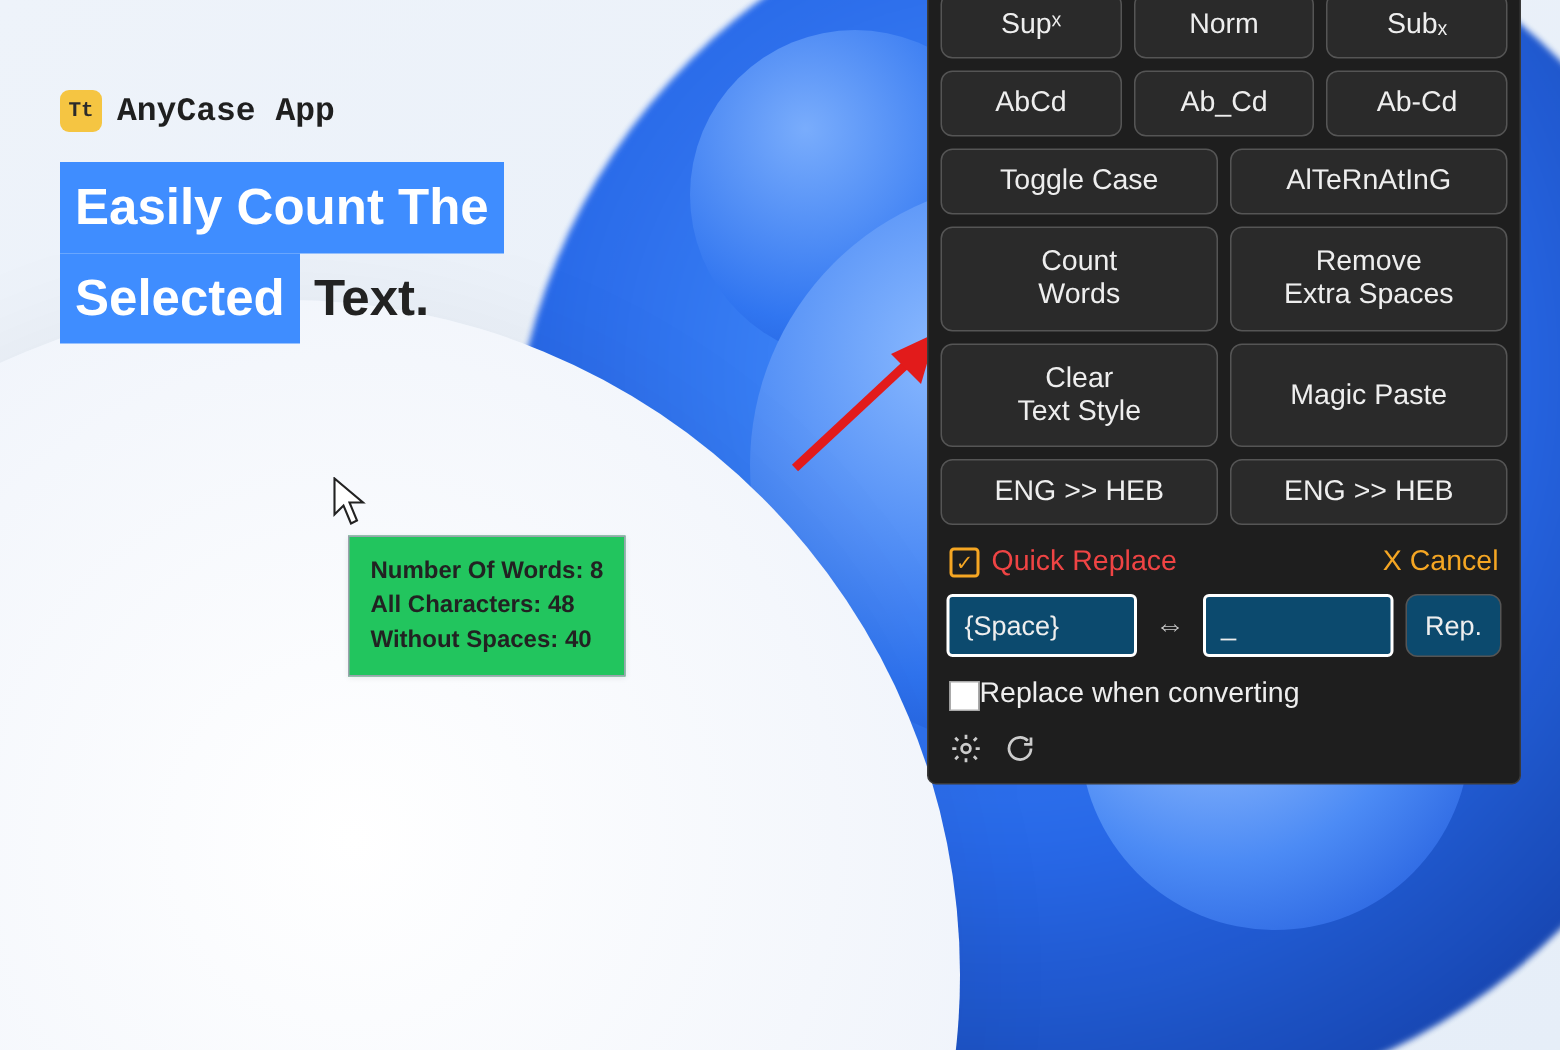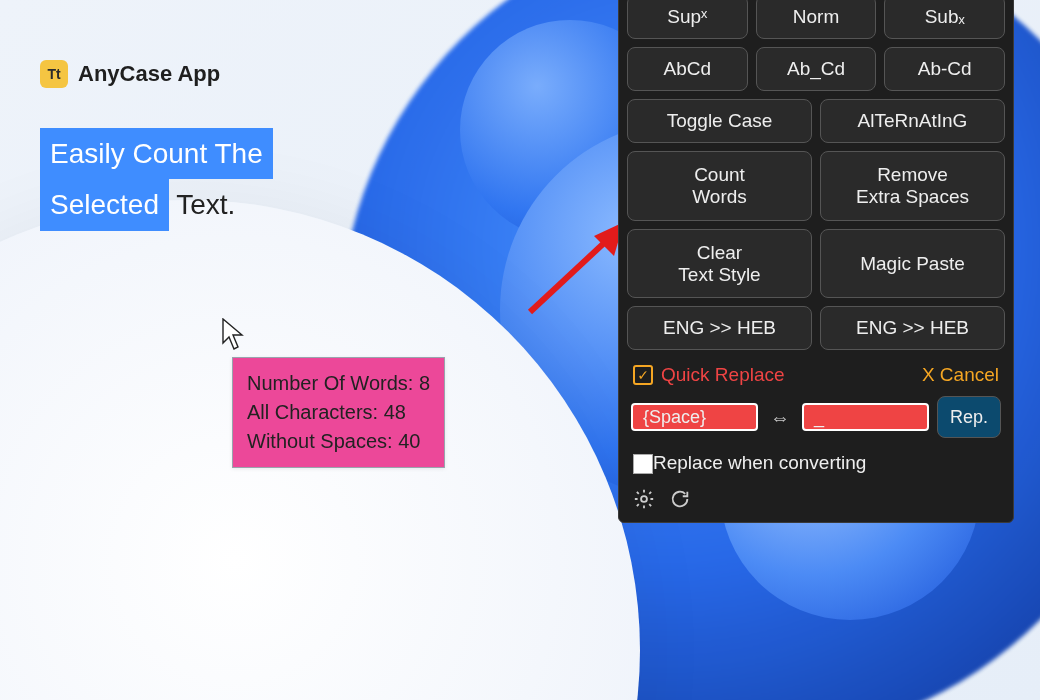--- a/index.html
+++ b/index.html
@@ -28,44 +28,45 @@
   .p1 { width: 380px; height: 380px; right: 160px; top: 120px; }
   .p2 { width: 260px; height: 260px; right: 60px; top: 360px; background: radial-gradient(circle at 35% 30%, #a9cbff 0%, #4c8bf5 55%, #1a52d6 100%); }
   .p3 { width: 220px; height: 220px; right: 360px; top: 20px; opacity: 0.8; }
 
   .white-circle { position: absolute; background: #fff; border-radius: 50%; box-shadow: 0 4px 18px rgba(0,0,0,0.08); }
   .wc1 { width: 62px; height: 62px; left: 505px; top: 585px; }
   .wc2 { width: 62px; height: 62px; left: 545px; top: 648px; }
 
   
   .left-area { position: absolute; left: 40px; top: 60px; z-index: 2; }
-  .app-brand { display: flex; align-items: center; gap: 10px; margin-bottom: 40px; }
+  .app-brand { display: flex; align-items: center; gap: 10px; margin-bottom: 20px; font-family: Liberation Mono, monospace; }
   .app-logo {
     width: 28px; height: 28px; background: #f5c542; border-radius: 6px;
     display: flex; align-items: center; justify-content: center;
     font-weight: 700; font-size: 14px; color: #2b2b2b;
   }
   .app-name { font-size: 22px; font-weight: 700; color: #1f1f1f; }
 
-  .headline { font-size: 28px; font-weight: 400; line-height: 1.55; color: #222; }
+  .headline { font-size: 34px; font-weight: 700; line-height: 1.55; color: #222; }
   .hl-line { display: block; }
   .hl-line .sel {
     background: #3f8dff; color: #fff; padding: 4px 10px; display: inline-block;
   }
 
   .cursor-pointer {
     position: absolute; left: 222px; top: 318px; z-index: 3;
   }
   .cursor-pointer svg { display: block; }
 
   .tooltip-box {
     position: absolute; left: 232px; top: 357px; z-index: 3;
-    background: #ec4899; border: 1px solid #9aa3ad; padding: 11px 14px;
-    font-size: 20px; line-height: 1.45; color: #222;
+    background: #22c55e; border: 1px solid #9aa3ad; padding: 11px 14px;
+    font-size: 16px; line-height: 1.45; color: #222;
     box-shadow: 0 1px 4px rgba(0,0,0,0.08);
+    font-weight: bold;
   }
   .tooltip-box div { white-space: nowrap; }
 
   .red-arrow {
     position: absolute; left: 520px; top: 212px; z-index: 4;
   }
 
   
   .panel {
     position: absolute; right: 26px; top: -12px; width: 396px; z-index: 5;
@@ -85,22 +86,22 @@
   .qr-left { display: flex; align-items: center; gap: 8px; }
   .chk {
     width: 20px; height: 20px; border: 2px solid #f5a623; border-radius: 3px;
     display: flex; align-items: center; justify-content: center; color: #f5a623; font-size: 14px;
   }
   .qr-label { color: #ef4444; font-size: 19px; }
   .qr-cancel { color: #f5a623; font-size: 19px; cursor: pointer; }
 
   .replace-row { display: flex; gap: 8px; align-items: center; padding: 0 4px 10px 4px; }
   .txtfield {
-    background: #ef4444; border: 2px solid #fff; border-radius: 4px;
-    color: #eee; font-size: 18px; padding: 8px 10px; height: 28px; flex: 1 1 0;
+    background: #0c4a6e; border: 2px solid #fff; border-radius: 4px;
+    color: #eee; font-size: 18px; padding: 8px 10px; height: 42px; flex: 1 1 0;
     display: flex; align-items: center;
   }
   .swap-arrows { color: #ccc; font-size: 20px; padding: 0 4px; cursor: pointer; }
   .rep-btn {
     background: #0c4a6e; border: 1px solid #555; border-radius: 8px; color: #eee;
     font-size: 18px; padding: 8px 12px; height: 42px; cursor: pointer; display: flex; align-items: center;
   }
 
   .convert-row { display: flex; align-items: flex-end; padding: 4px 6px 12px 6px; }
   .sq-chk { width: 20px; height: 20px; background: #fff; border: 1px solid #aaa; }

